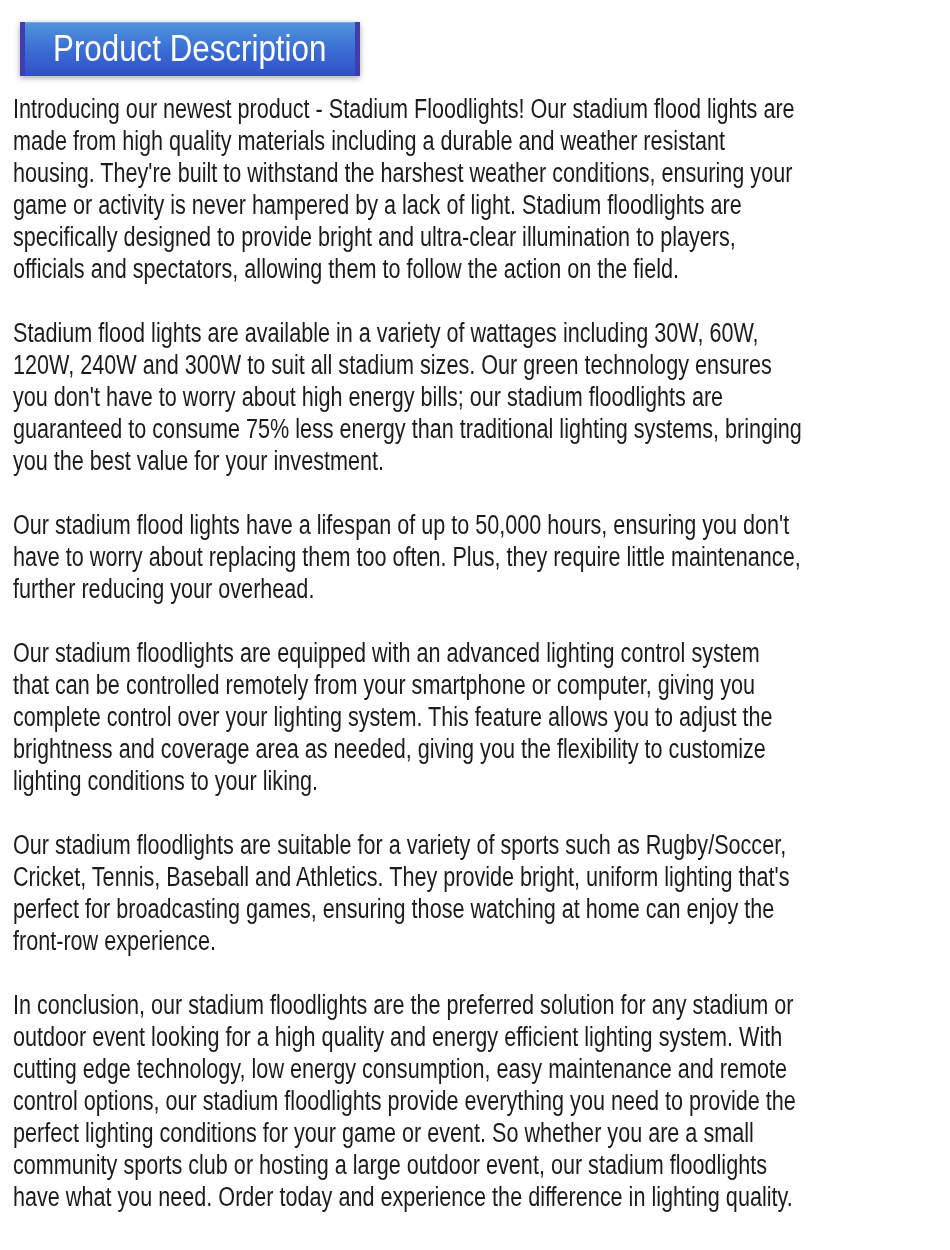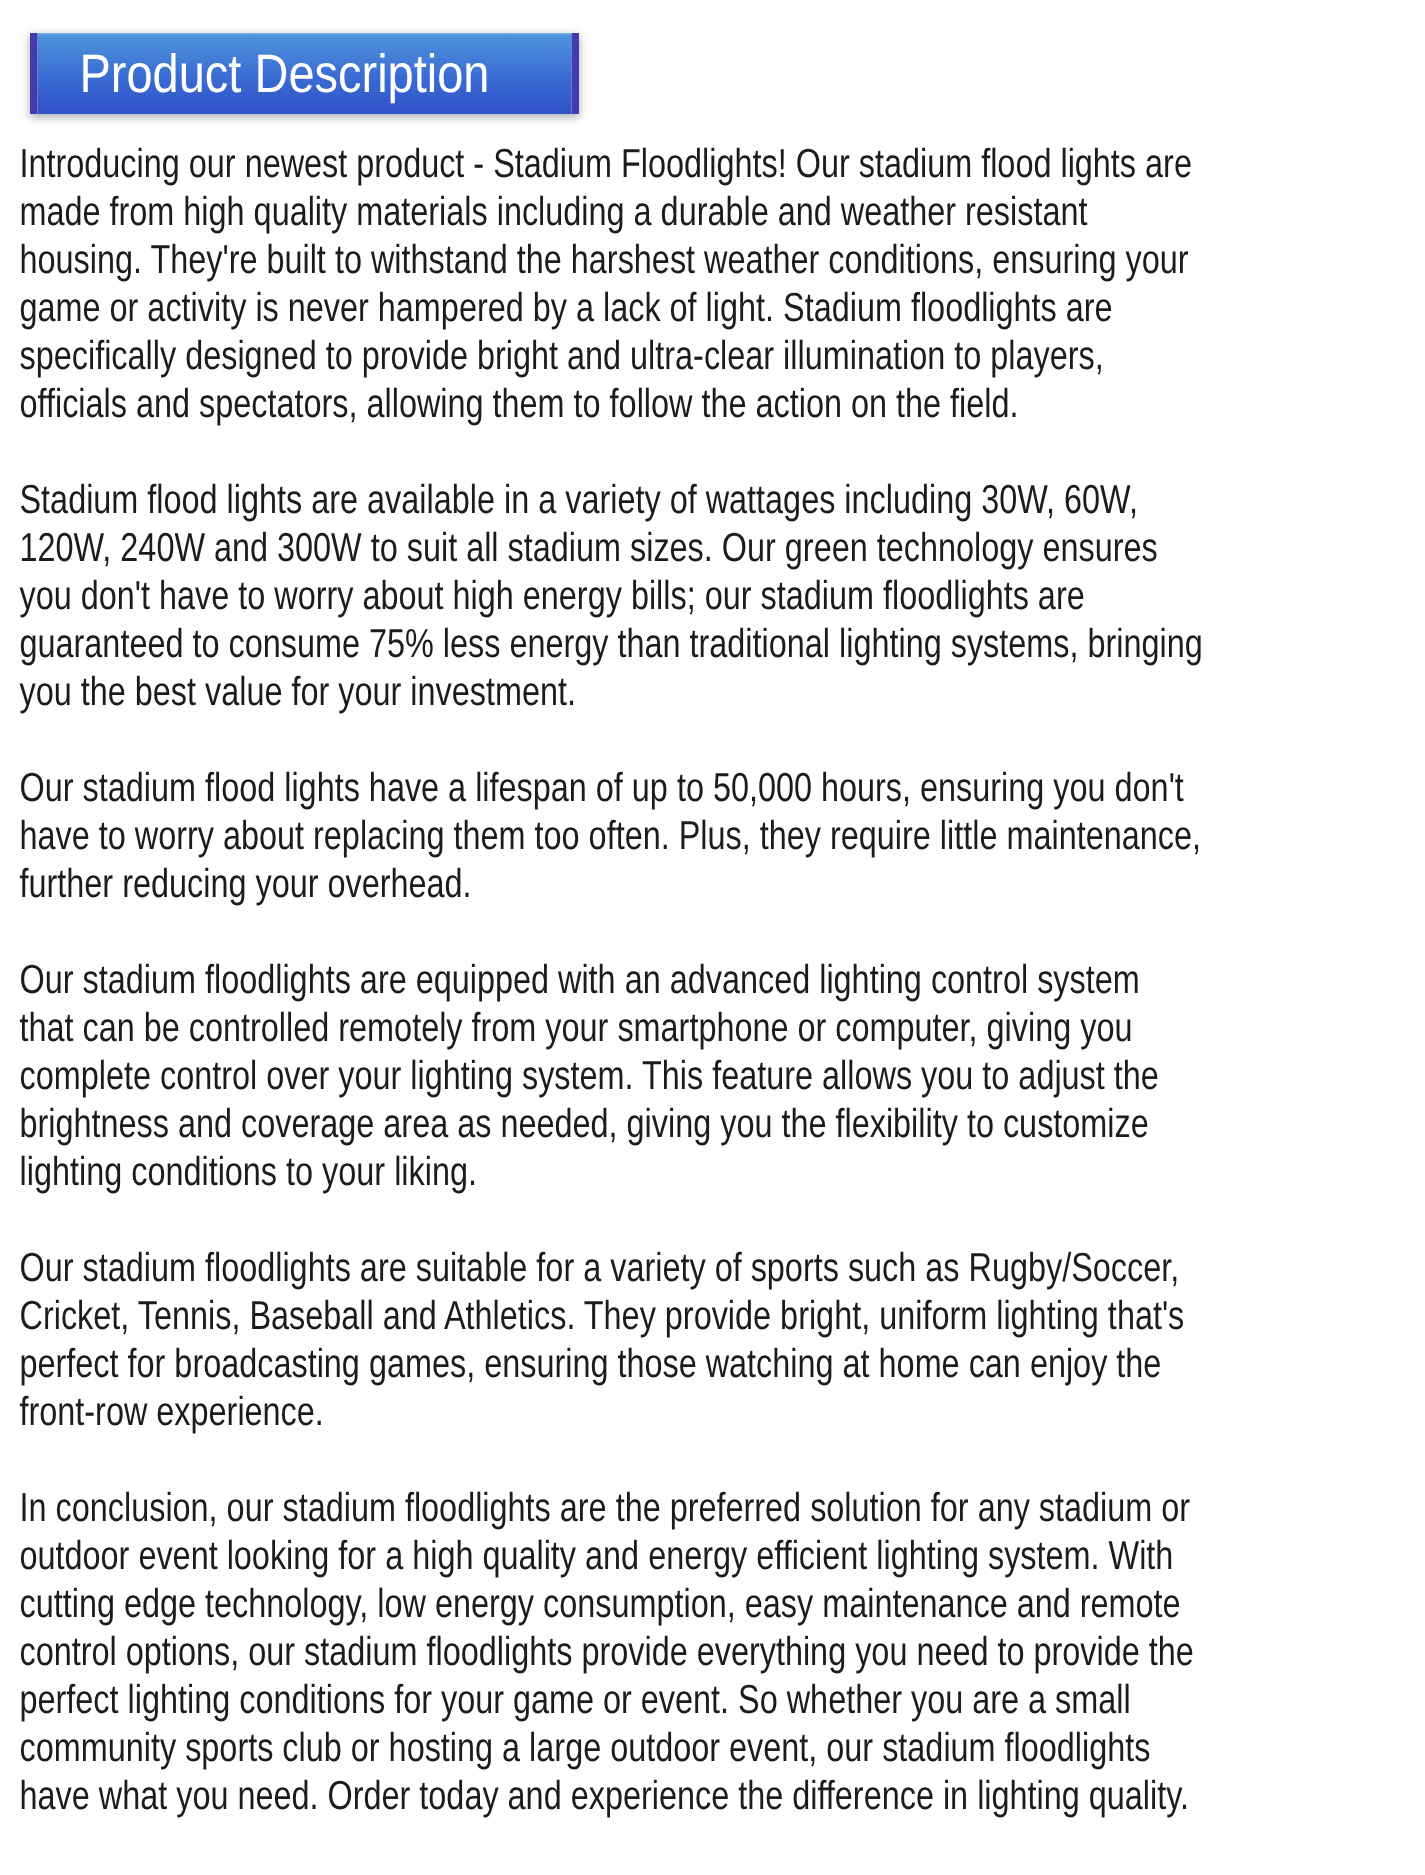--- a/index.html
+++ b/index.html
@@ -14,21 +14,21 @@
     font-family: "Liberation Sans", sans-serif;
   }
   .page {
     position: relative;
     width: 950px;
     height: 1250px;
   }
   .header-badge {
     box-sizing: border-box;
     margin: 22px 0 0 20px;
-    width: 366px;
+    width: 340px;
     height: 54px;
     border-left: 5px solid var(--badge-border, #433caf);
     border-right: 5px solid var(--badge-border, #433caf);
     background: linear-gradient(180deg,
       var(--badge-top, #4f96dd) 0%,
       var(--badge-mid, #3a6bd2) 55%,
       var(--badge-bottom, #3051c9) 100%);
     box-shadow: 0 2px 6px rgba(40, 40, 60, 0.40),
                 inset 0 1px 0 rgba(255, 255, 255, 0.22);
     display: flex;

